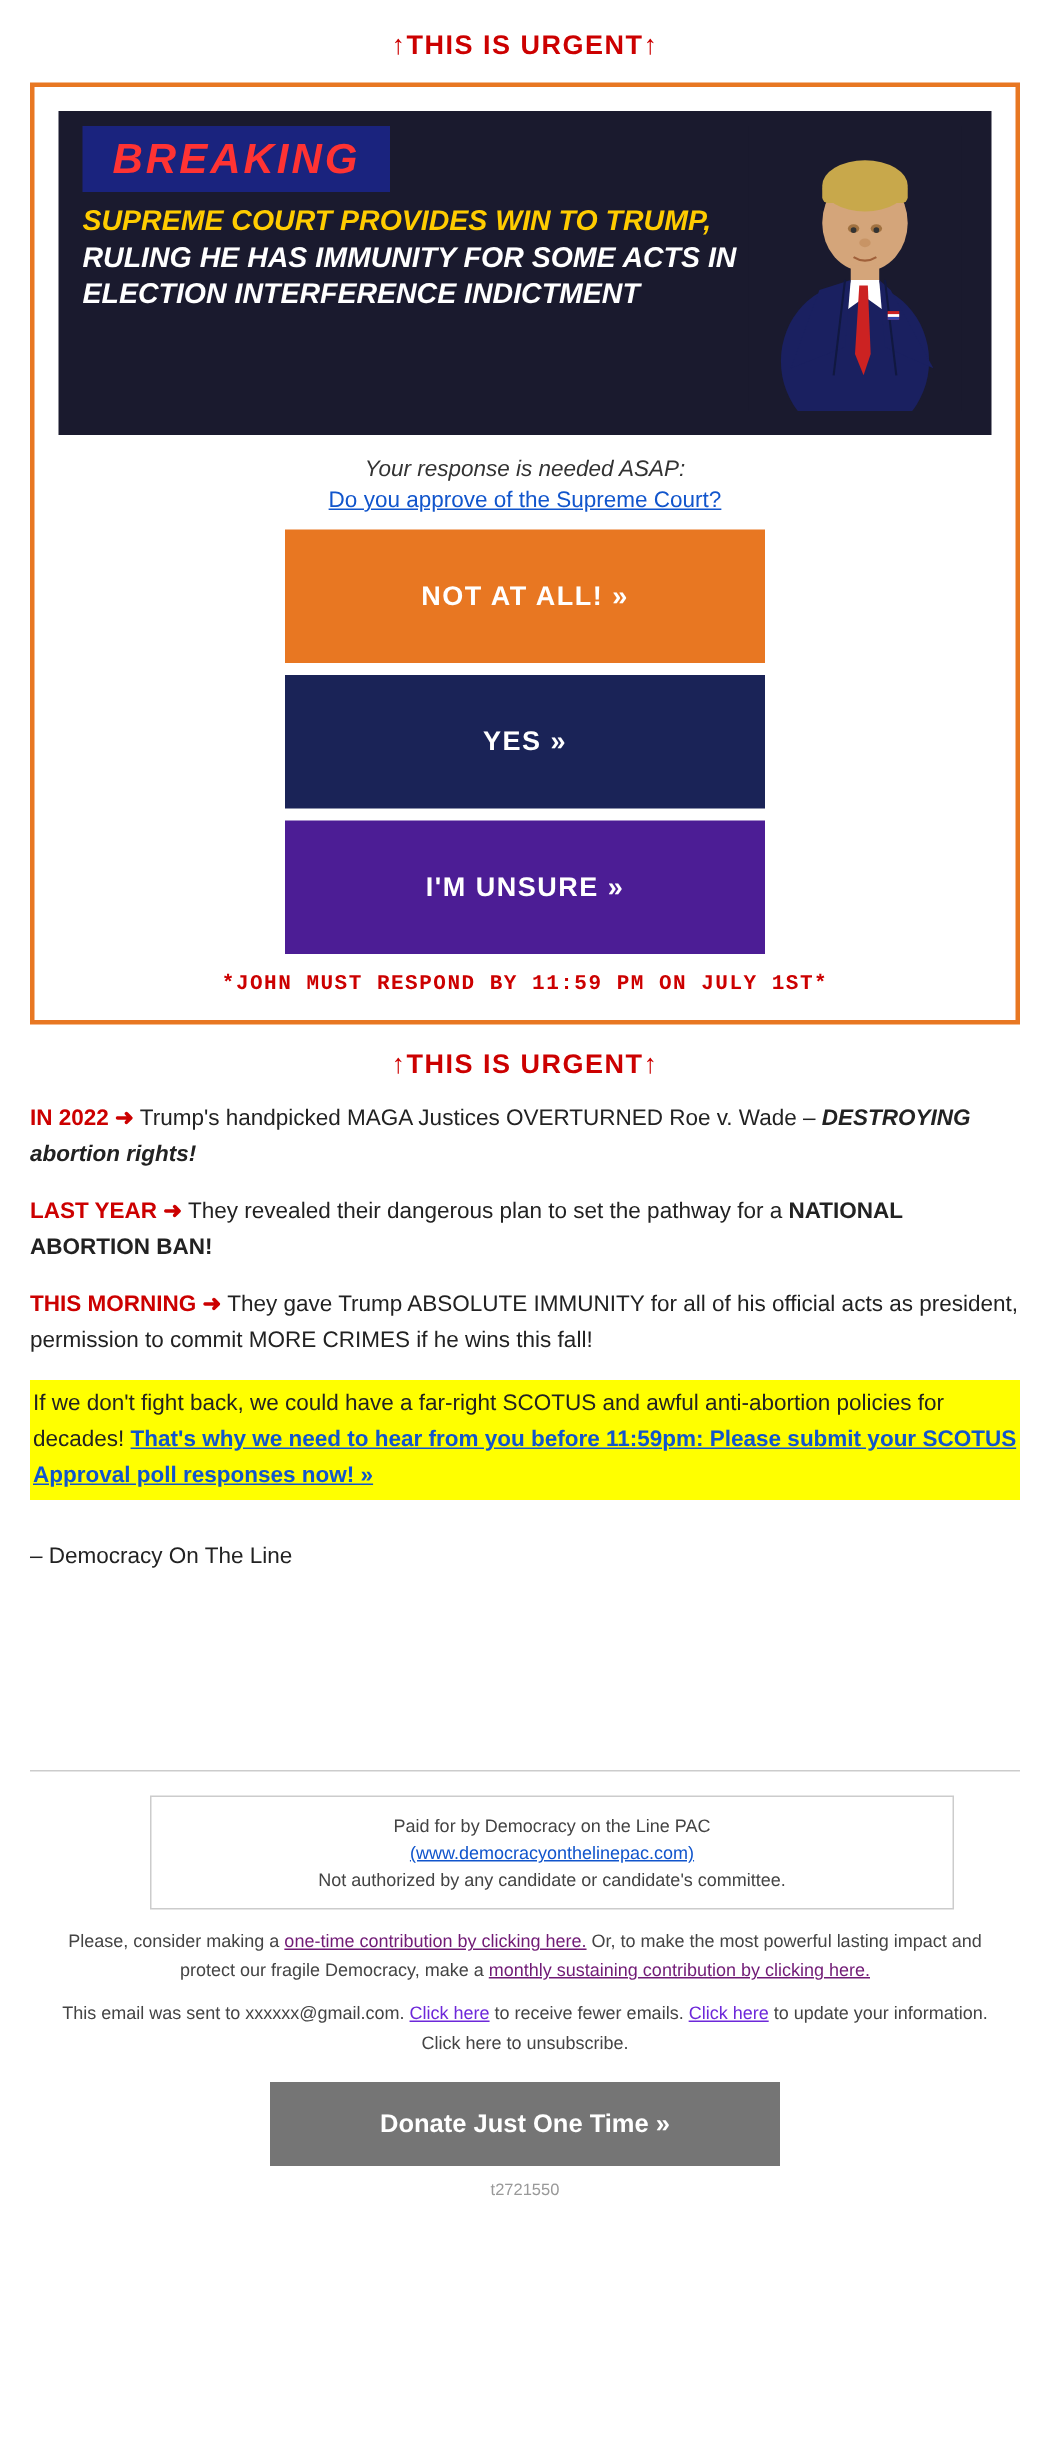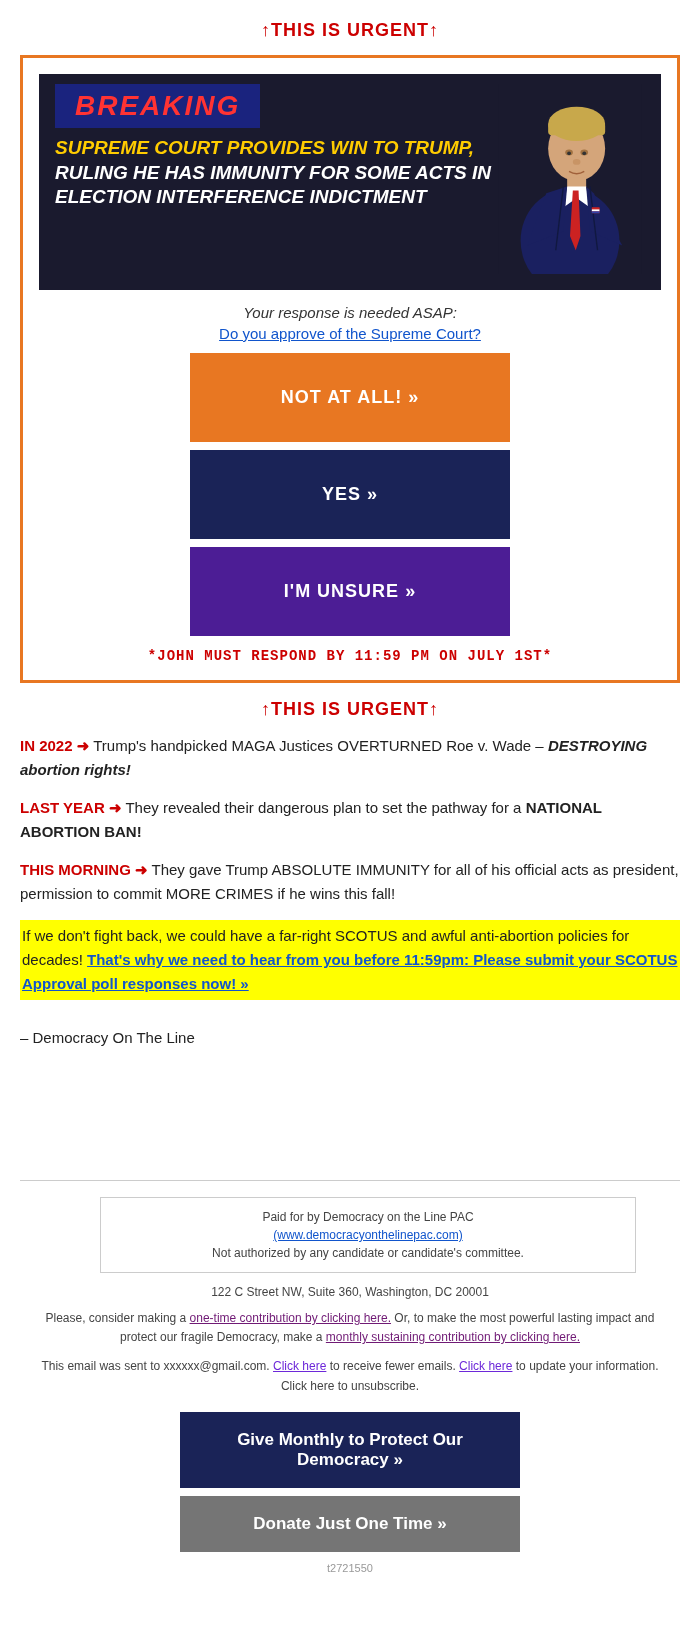--- a/index.html
+++ b/index.html
@@ -362,29 +362,27 @@
   <div class="spacer"></div>
 
   <div class="footer-divider"></div>
 
   <div class="footer-box">
     <div>Paid for by Democracy on the Line PAC</div>
     <a href="#">(www.democracyonthelinepac.com)</a>
     <div>Not authorized by any candidate or candidate's committee.</div>
   </div>
 
-  <div class="footer-address">122 C Street NW, Suite 360, Washington, DC 20001</div>
 
   <div class="footer-consider">
     <span>Please, consider making a </span><a href="#">one-time contribution by clicking here.</a><span> Or, to make the most powerful lasting impact and protect our fragile Democracy, make a </span><a href="#">monthly sustaining contribution by clicking here.</a>
   </div>
 
   <div class="footer-email">
     <span>This email was sent to xxxxxx@gmail.com. </span><a href="#">Click here</a><span> to receive fewer emails. </span><a href="#">Click here</a><span> to update your information. Click here to unsubscribe.</span>
   </div>
 
-  <button class="donate-btn-navy">Give Monthly to Protect Our Democracy »</button>
 
   <button class="donate-btn-gray">Donate Just One Time »</button>
 
   <div class="footer-id">t2721550</div>
 
 </div>
 
 </body></html>

